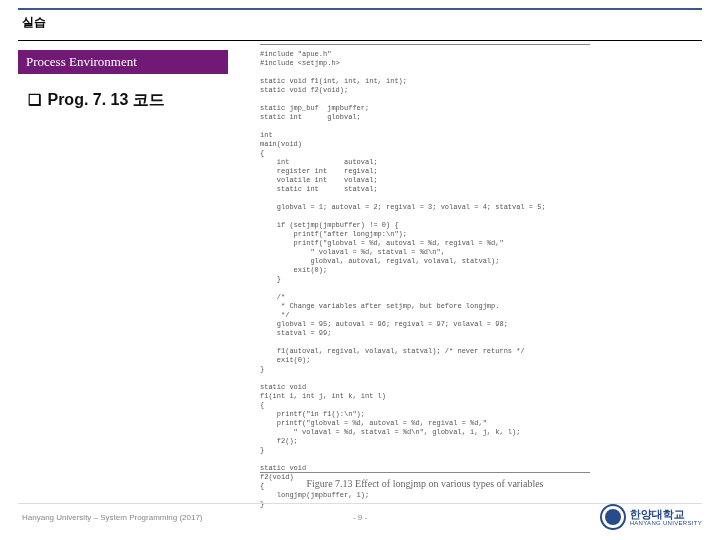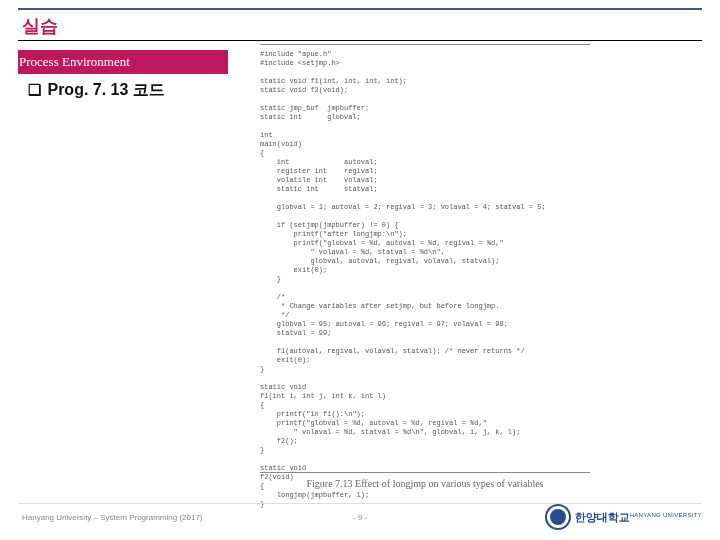--- a/index.html
+++ b/index.html
@@ -9,40 +9,40 @@
     font-family: "Malgun Gothic", Arial, sans-serif;
     position: relative;
     overflow: hidden;
   }
   .top-rule {
     position: absolute; top: 8px; left: 18px; right: 18px;
     height: 2px; background: #3a5a8a;
   }
   .title {
     position: absolute; top: 14px; left: 22px;
-    font-size: 18px; font-weight: 700; color: #be185d;
+    font-size: 12px; font-weight: 700; color: #000000;
   }
   .title-underline {
     position: absolute; top: 40px; left: 18px; right: 18px;
     height: 1px; background: #000;
   }
   .code-top-rule {
     position: absolute; top: 44px; left: 260px; width: 330px;
     height: 1px; background: #888;
   }
   .subtitle-box {
     position: absolute; top: 50px; left: 18px;
     width: 210px; height: 24px;
-    background: #be185d; color: #fff;
+    background: #701a75; color: #fff;
     font-family: Georgia, serif;
     font-size: 13px; line-height: 24px;
-    padding-left: 1px;
+    padding-left: 8px;
   }
   .bullet {
-    position: absolute; top: 80px; left: 28px;
+    position: absolute; top: 90px; left: 28px;
     font-size: 16px; font-weight: 700; color: #111;
   }
   .bullet::before {
     content: "❑"; color: #111; margin-right: 6px;
     font-size: 15px;
   }
   .code-block {
     position: absolute; top: 50px; left: 260px; width: 340px;
     font-family: "Courier New", monospace;
     font-size: 7px; line-height: 9px;
@@ -75,21 +75,21 @@
     display: flex; align-items: center; gap: 4px;
   }
   .logo-ring {
     width: 26px; height: 26px; border-radius: 50%;
     border: 2px solid #284b8c; position: relative;
   }
   .logo-ring::after {
     content: ""; position: absolute; inset: 3px;
     border-radius: 50%; background: #284b8c;
   }
-  .logo-txt { display: flex; flex-direction: row; line-height: 1; justify-content: center; }
+  .logo-txt { display: flex; flex-direction: column; line-height: 1; justify-content: center; }
   .logo-ko { font-size: 11px; font-weight: 700; color: #284b8c; }
   .logo-en { font-size: 6px; color: #284b8c; letter-spacing: 0.3px; }
 </style>
 </head>
 <body>
 
 <div class="top-rule"></div>
 <div class="title">실습</div>
 <div class="title-underline"></div>
 

